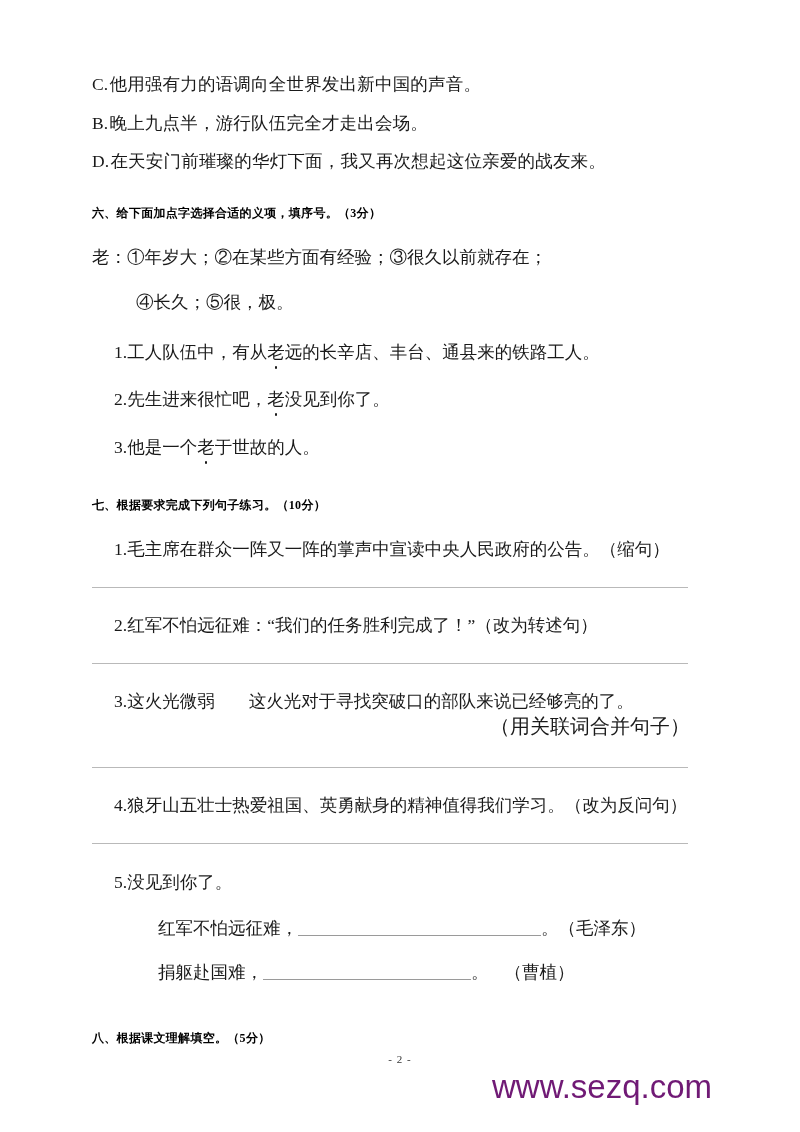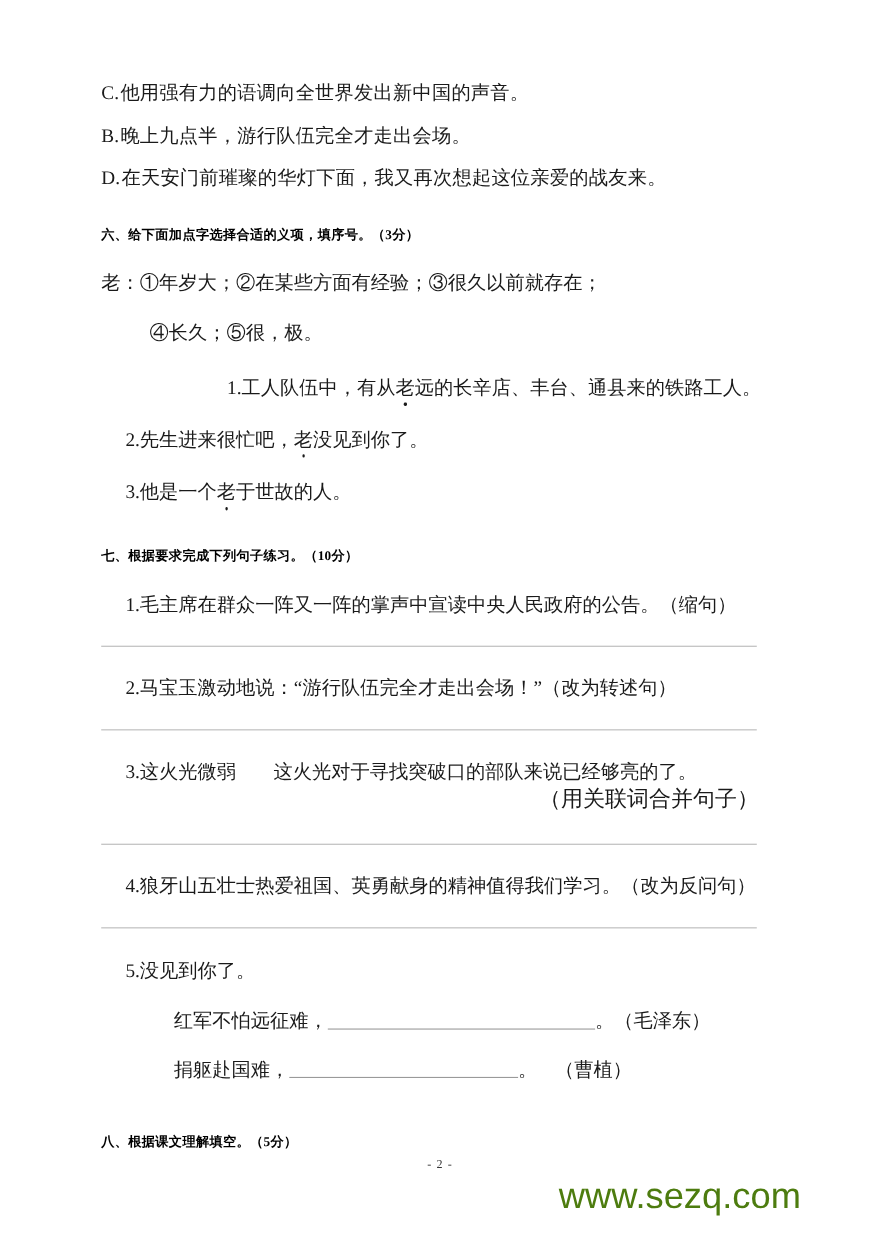--- a/index.html
+++ b/index.html
@@ -113,25 +113,25 @@
     right: 0;
     top: 1053px;
     text-align: center;
     font-size: 11px;
     color: #333;
     letter-spacing: 1px;
     font-family: "Liberation Serif", serif;
   }
   .watermark {
     position: absolute;
-    left: 508px;
+    left: 492px;
     top: 1068px;
     font-family: "Liberation Sans", sans-serif;
     font-size: 33px;
-    color: #4d7c0f;
+    color: #701a75;
     letter-spacing: 0px;
     white-space: nowrap;
   }
 </style>
 </head>
 <body>
 
 <div class="page">
   <div class="content">
 
@@ -143,39 +143,39 @@
     </div>
     <div class="line opt" style="margin-bottom:34px;">
       <span class="lbl">D.</span><span>在天安门前璀璨的华灯下面，我又再次想起这位亲爱的战友来。</span>
     </div>
 
     <div class="heading" style="margin-bottom:23px;">六、给下面加点字选择合适的义项，填序号。（3分）</div>
 
     <div class="qitem" style="margin-bottom:21px;">老：①年岁大；②在某些方面有经验；③很久以前就存在；</div>
     <div class="qitem indent2" style="margin-bottom:26px;">④长久；⑤很，极。</div>
 
-    <div class="qitem indent1" style="margin-bottom:23px;text-align:right;">
+    <div class="qitem indent1" style="margin-bottom:23px;">
       <span>1.</span><span>工人队伍中，有从</span><span class="dotted">老</span><span>远的长辛店、丰台、通县来的铁路工人。</span>
     </div>
     <div class="qitem indent1" style="margin-bottom:24px;">
       <span>2.</span><span>先生进来很忙吧，</span><span class="dotted">老</span><span>没见到你了。</span>
     </div>
     <div class="qitem indent1" style="margin-bottom:38px;">
       <span>3.</span><span>他是一个</span><span class="dotted">老</span><span>于世故的人。</span>
     </div>
 
     <div class="heading" style="margin-bottom:23px;">七、根据要求完成下列句子练习。（10分）</div>
 
     <div class="qitem indent1" style="margin-bottom:26px;">
       <span>1.</span><span>毛主席在群众一阵又一阵的掌声中宣读中央人民政府的公告。（缩句）</span>
     </div>
     <div class="rule"></div>
 
     <div class="qitem indent1" style="margin-top:25px;margin-bottom:26px;">
-      <span>2.</span><span>马宝玉激动地说：“游行队伍完全才走出会场！”（改为转述句）</span>
+      <span>2.</span><span>红军不怕远征难：“我们的任务胜利完成了！”（改为转述句）</span>
     </div>
     <div class="rule"></div>
 
     <div class="qitem indent1" style="margin-top:25px;">
       <span>3.</span><span>这火光微弱</span><span class="gap-wide"></span><span>这火光对于寻找突破口的部队来说已经够亮的了。</span>
     </div>
     <div class="right-note" style="margin-bottom:27px;">（用关联词合并句子）</div>
     <div class="rule"></div>
 
     <div class="qitem indent1" style="margin-top:25px;margin-bottom:26px;">

